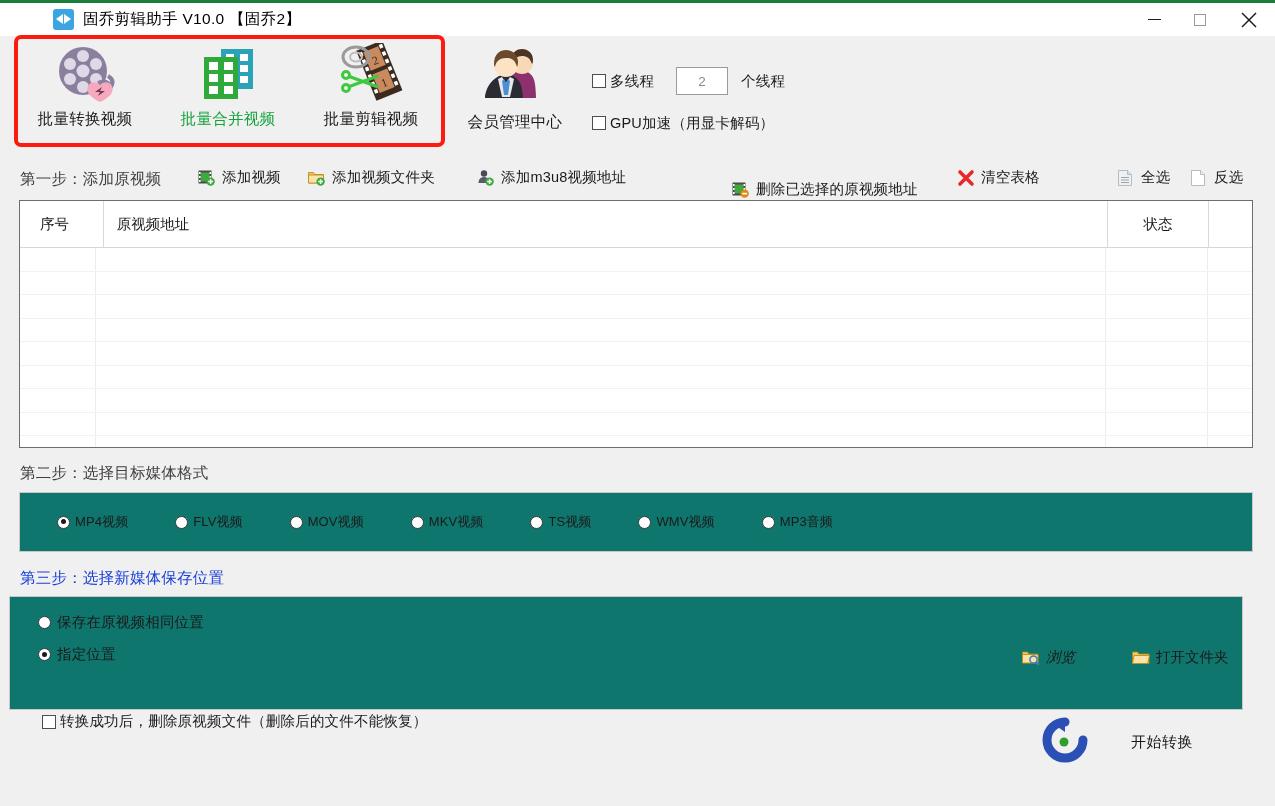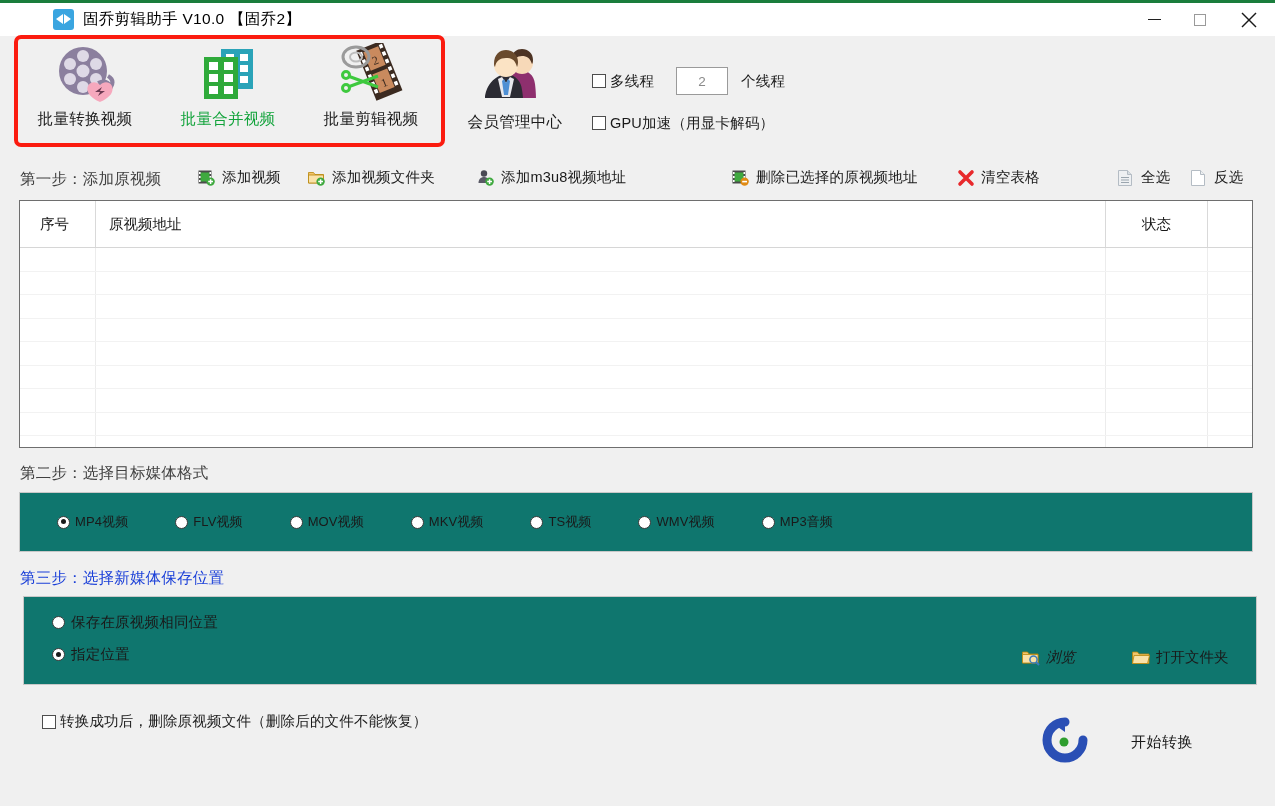--- a/index.html
+++ b/index.html
@@ -57,54 +57,54 @@
 
   
   .step1row { position:absolute; left:0; top:162px; width:1275px; height:28px; }
   .steplabel { position:absolute; font-size:15.5px; letter-spacing:0.2px; }
   #s1label { left:20px; top:4px; color:#fb2a16; }
   .act { position:absolute; top:3px; display:flex; align-items:center; cursor:default; }
   .act .alabel { font-size:14.5px; color:#1a1a1a; margin-left:7px; letter-spacing:0.2px; }
   #a0 { left:198px; }
   #a1 { left:308px; }
   #a2 { left:477px; }
-  #a3 { left:732px; }
+  #a3 { left:732px;margin-top:12px; }
   #a4 { left:957px; }
   #a5 { left:1117px; }
   #a6 { left:1190px; }
   .ico { width:17px; height:17px; flex:none; position:relative; }
 
   
   .tablewrap { position:absolute; left:19px; top:197px; width:1234px; height:248px;
                border:1px solid #6e6e6e; background:#fff; overflow:hidden; }
   .thead { display:flex; height:47px; background:#fff; border-bottom:1px solid #d6d6d6; }
   .th { display:flex; align-items:center; justify-content:center; font-size:14.5px; color:#1a1a1a;
         border-right:1px solid #d9d9d9; height:100%; }
-  .th.c0 { width:76px; justify-content:flex-start; padding-left:20px;text-align:center; }
+  .th.c0 { width:84px; justify-content:flex-start; padding-left:20px;text-align:center; }
   .th.c1 { width:1010px; justify-content:flex-start; padding-left:13px; }
   .th.c2 { width:102px; }
   .th.c3 { width:43px; border-right:none; }
   .trow { display:flex; height:23.5px; border-bottom:1px solid #f2f2f2; }
   .td { border-right:1px solid #ececec; height:100%; }
   .td.c0 { width:76px; } .td.c1 { width:1010px; } .td.c2 { width:102px; } .td.c3 { width:43px; border-right:none; }
 
   
   .gbox { position:absolute; border:1px solid #c8c8c8; background:#0f766e; }
   #s2label { left:20px; top:460px; color:#12a33b; }
   #gb2 { left:19px; top:489px; width:1234px; height:60px; }
   .radios { display:flex; align-items:center; height:100%; padding-left:37px; }
   .radio { display:flex; align-items:center; margin-right:47px; cursor:default; }
   .rdot { width:13px; height:13px; border:1.4px solid #3a3a3a; border-radius:50%;
           background:#fff; flex:none; position:relative; }
   .rdot.on::after { content:""; position:absolute; left:2.6px; top:2.6px; width:5.4px; height:5.4px;
           background:#1a1a1a; border-radius:50%; }
   .rlabel { font-size:13px; color:#1a1a1a; margin-left:5px; letter-spacing:0.1px; }
 
   #s3label { left:20px; top:565px; color:#1a3fd8; }
-  #gb3 { left:23px; top:593px; width:1234px; height:89px; }
+  #gb3 { left:9px; top:593px; width:1234px; height:114px; }
   .row3 { display:flex; align-items:center; padding-left:28px; }
   #r3a { margin-top:16px; }
   #r3b { margin-top:13px; }
   .r3label { font-size:14.5px; color:#1a1a1a; margin-left:6px; letter-spacing:0.2px; }
   .pathinput { width:884px; height:27px; border:1.3px solid #8c8c8c; background:#fff;
                margin-left:13px; display:flex; align-items:center;
                font-size:14px; color:#1a1a1a; padding-left:1px; letter-spacing:0.3px; }
   .browse { position:absolute; display:flex; align-items:center; cursor:default; }
   #bw0 { left:1022px; top:645px;font-style:italic; }
   #bw1 { left:1132px; top:645px; }

